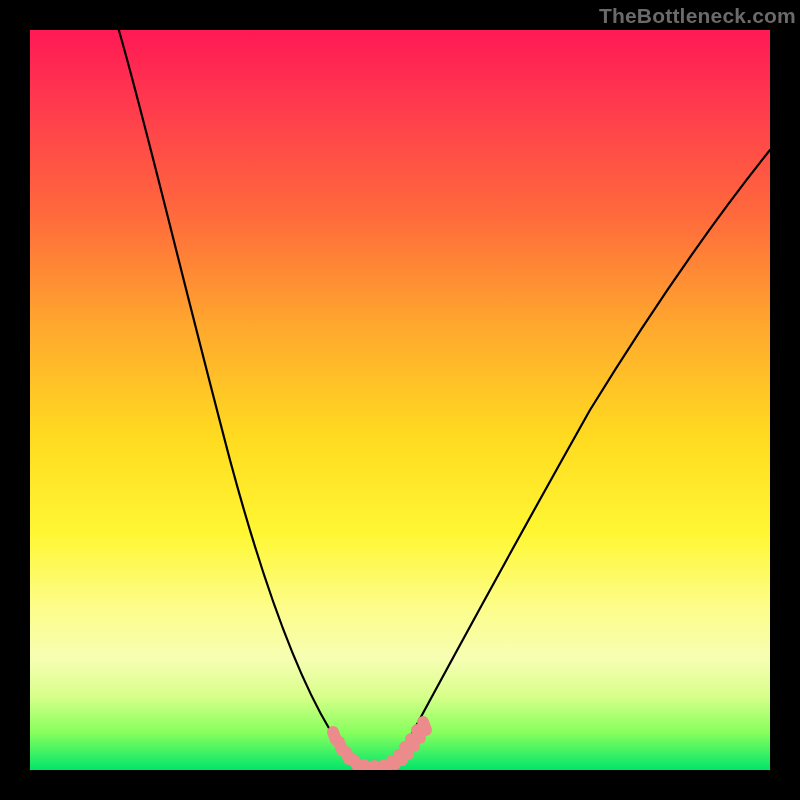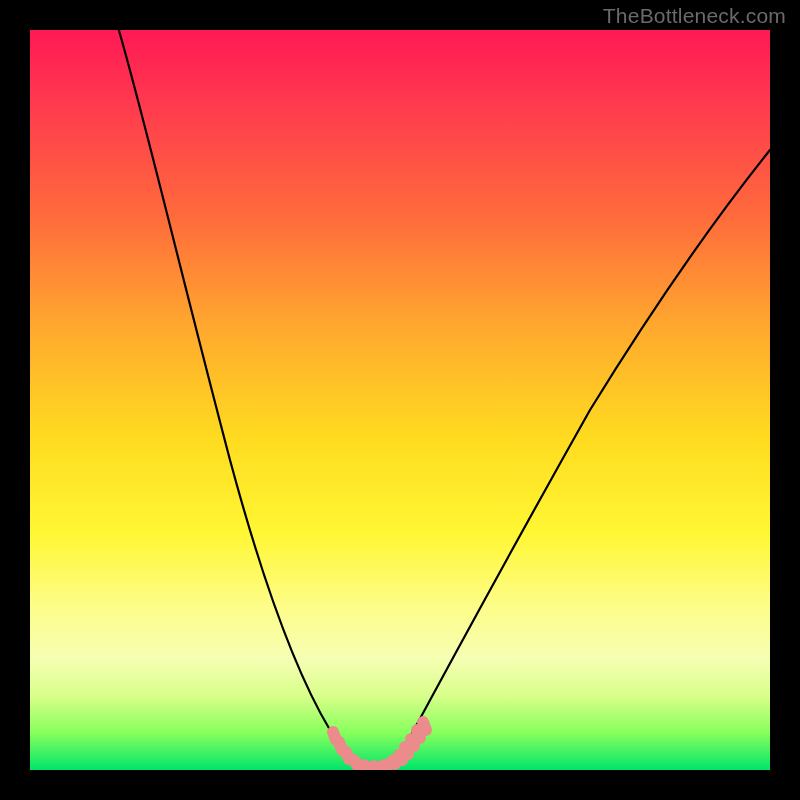--- a/index.html
+++ b/index.html
@@ -43,25 +43,25 @@
       #00e56b 100%
     );
   }
   .curve-svg {
     position: absolute;
     inset: 0;
   }
   .watermark {
     position: absolute;
     top: 4px;
-    right: 14px;
+    right: 4px;
     color: #6a6a6a;
     font-size: 21px;
     letter-spacing: 0.2px;
-    font-weight: 400;
+    font-weight: 700;
   }
 </style>
 </head>
 <body>
 
 <div class="frame">
 
   <div class="watermark">TheBottleneck.com</div>
 
   <div class="plot-area">

